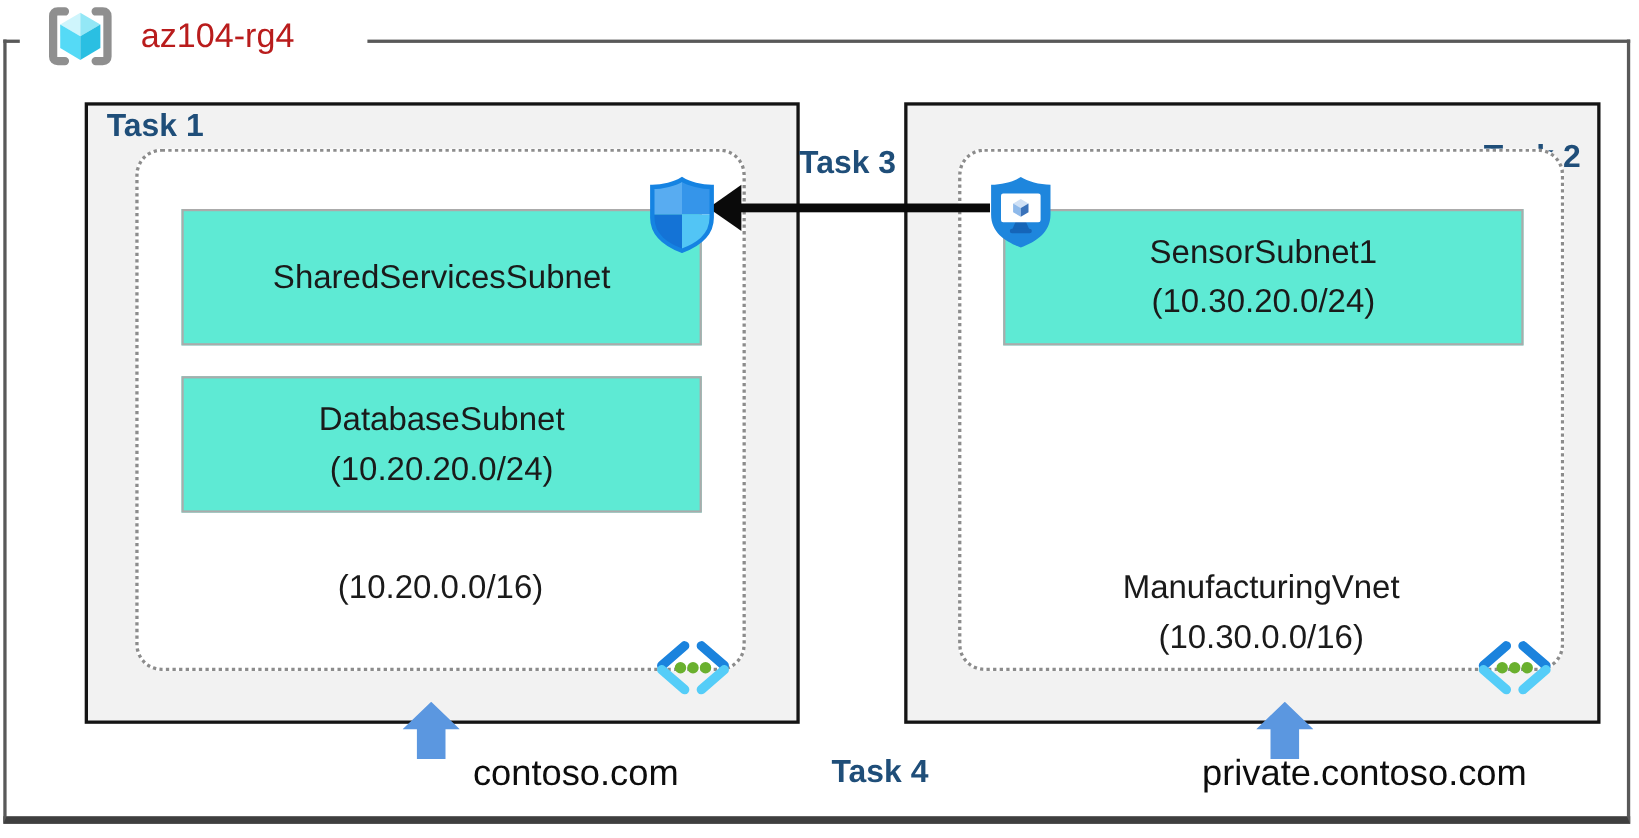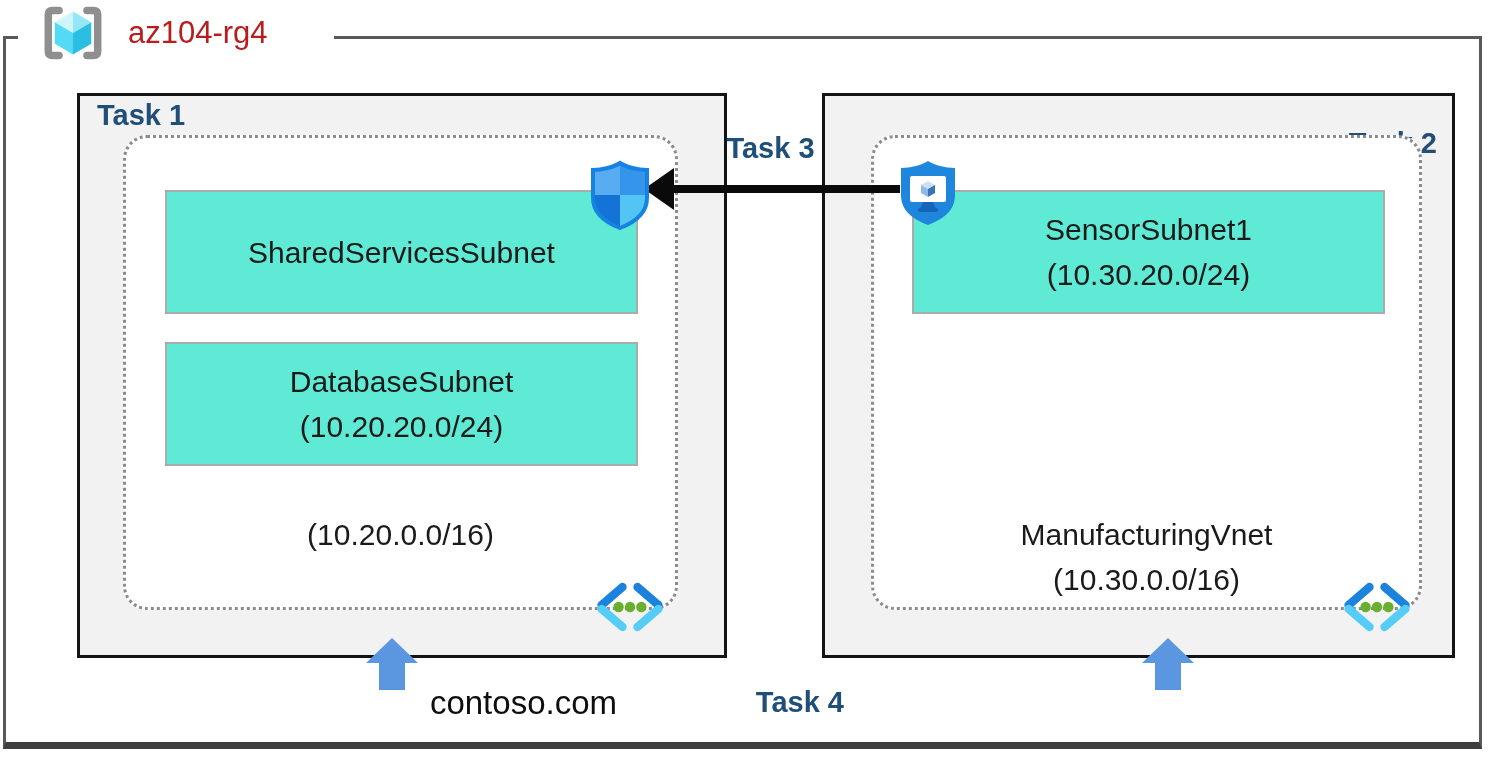--- a/index.html
+++ b/index.html
@@ -152,14 +152,15 @@
   <svg class="abs up-arrow" style="left:366px; top:638px;" viewBox="0 0 52 52">
     <path d="M26 0 L52 25 H39 V52 H13 V25 H0 Z" fill="#5b97e0"></path>
   </svg>
   <div class="abs dns-label" style="left:167px; top:684px; width:450px;">contoso.com</div>
 
   <div class="abs task-label task4">Task 4</div>
 
   <svg class="abs up-arrow" style="left:1142px; top:638px;" viewBox="0 0 52 52">
     <path d="M26 0 L52 25 H39 V52 H13 V25 H0 Z" fill="#5b97e0"></path>
   </svg>
+  <div class="abs dns-label" style="left:938px; top:684px; width:450px;">private.contoso.com</div>
 
 </div>
 
 </body></html>

